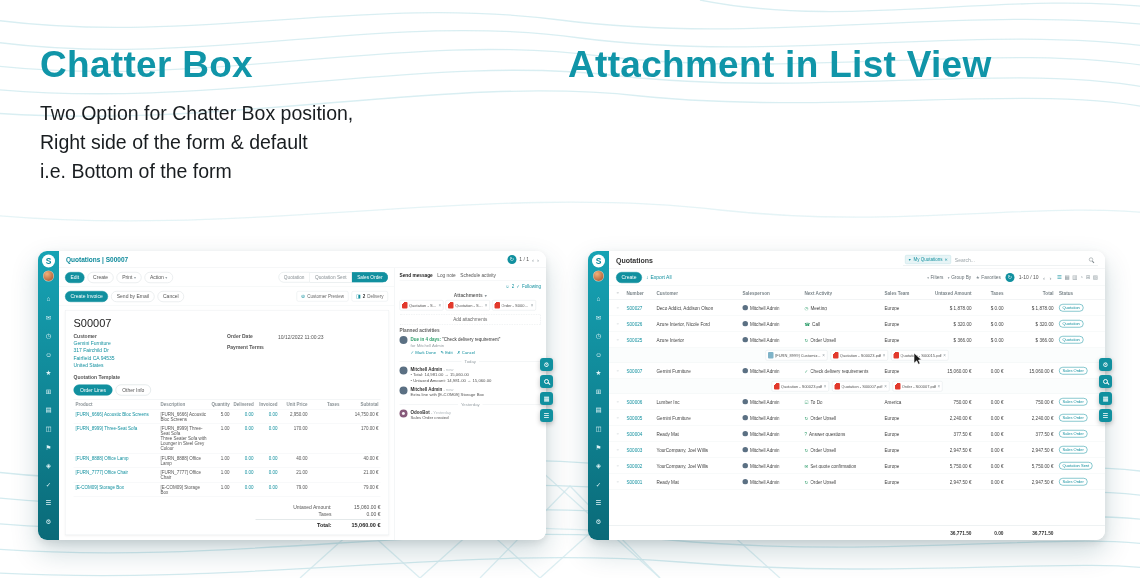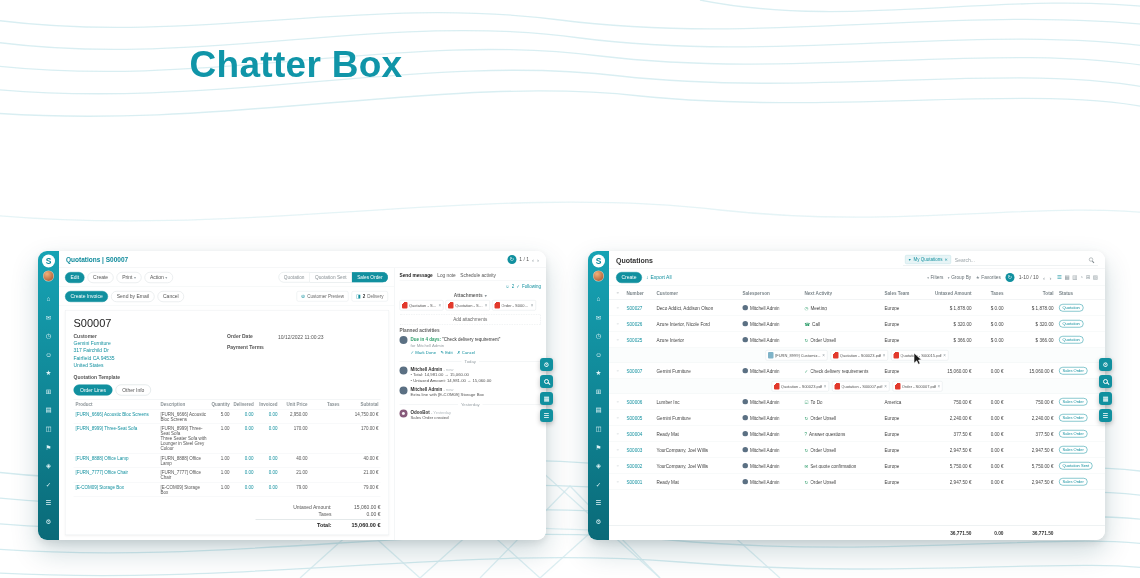--- a/index.html
+++ b/index.html
@@ -1,19 +1,19 @@
 <!DOCTYPE html>
 <html><head>
 <meta charset="utf-8">
 <style>
 *{margin:0;padding:0;box-sizing:border-box}
 html,body{width:1140px;height:578px}
 body{font-family:"Liberation Sans",sans-serif;background:#ffffff;position:relative;overflow:hidden}
 .waves{position:absolute;left:0;top:0;z-index:0}
-.feature{position:absolute;text-align:center;z-index:2}
+.feature{position:absolute;text-align:left;z-index:2}
 .f-left{left:40px;top:44px;width:512px}
 .f-right{left:568px;top:44px;width:556px}
 .f-title{font-size:37px;font-weight:bold;color:#1095a8;letter-spacing:.3px}
 .f-desc{margin-top:13px;font-size:19.5px;line-height:29px;color:#191d20;white-space:pre-line}
 .card{position:absolute;z-index:3;border-radius:9px;box-shadow:0 12px 28px rgba(9,70,84,.20),0 3px 8px rgba(0,0,0,.10)}
 #form-card{left:38px;top:251px;width:508px;height:289px}
 #list-card{left:588px;top:251px;width:517px;height:289px}
 .scale2{position:relative;width:1016px;height:578px;transform:scale(.5);transform-origin:0 0;background:#fff;border-radius:18px;font-size:10px;color:#333}
 .scale2.w2{width:1034px}
 
@@ -182,23 +182,27 @@
       <path d="M-20,572 C240,588 460,544 680,562 C900,580 1080,556 1160,570"></path>
       <path d="M300,578 L420,470 L540,578 L660,470 L780,578" opacity="0.8"></path>
       <path d="M300,470 L420,578 L540,470 L660,578" opacity="0.8"></path>
       <path d="M480,578 L570,486 L660,578" opacity="0.8"></path>
       <path d="M300,540 C450,500 650,560 840,510" opacity="0.7"></path>
     </g>
   </svg>
 
   <section class="feature f-left">
     <h1 class="f-title">Chatter Box</h1>
+    <p class="f-desc">Two Option for Chatter Box position,
+Right side of the form &amp; default
+i.e. Bottom of the form</p>
   </section>
 
   <section class="feature f-right">
+    <h1 class="f-title">Attachment in List View</h1>
   </section>
 
   <div class="card" id="form-card">
     <div class="scale2">
       <aside class="sidebar">
         <div class="sb-logo">S</div>
         <div class="sb-avatar"></div>
         <div class="sb-icons">
             <span class="sb-ico">⌂</span>
             <span class="sb-ico">✉</span>

